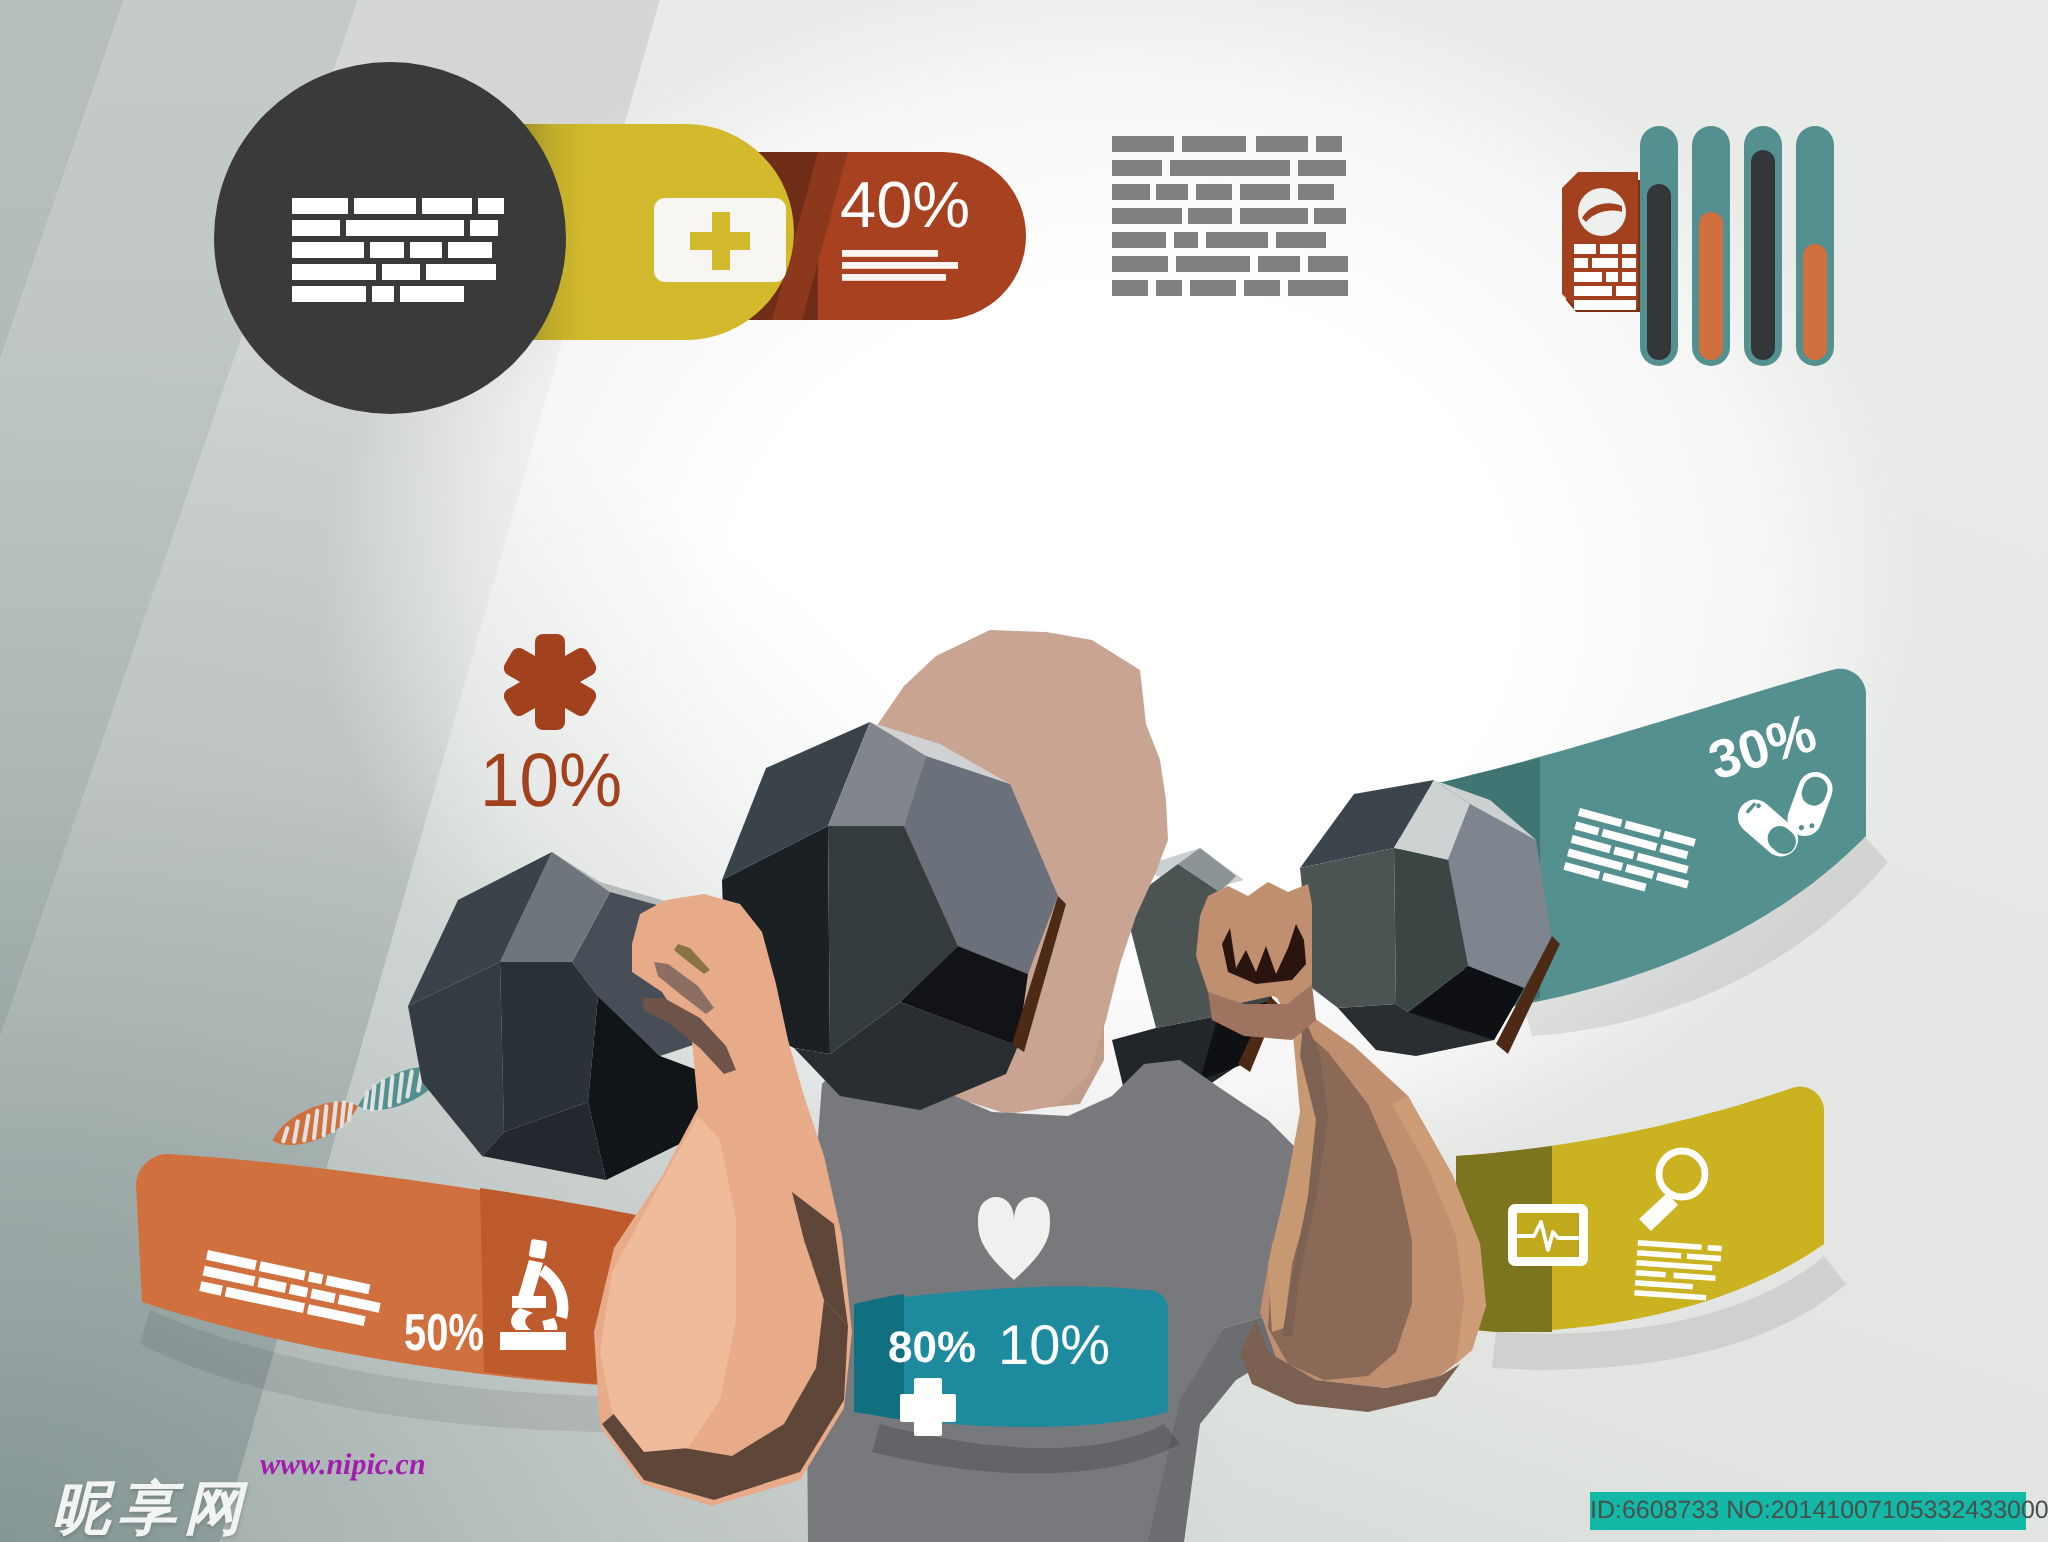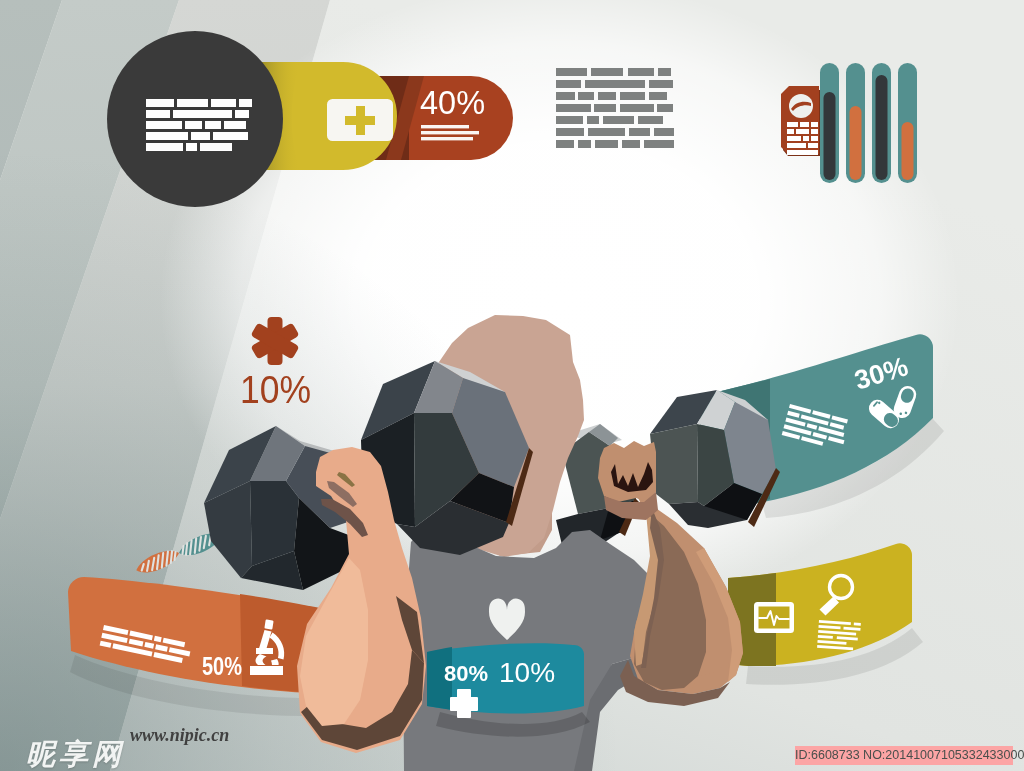--- a/index.html
+++ b/index.html
@@ -4,23 +4,23 @@
 <title>Fitness Infographic</title>
 <style>
   html,body{margin:0;padding:0;background:#ffffff;}
   #stage{position:relative;width:1024px;height:771px;overflow:hidden;
          font-family:"Liberation Sans",sans-serif;}
   #art{display:block;position:absolute;left:0;top:0;}
   .wm-brand{position:absolute;left:26px;top:735px;font-family:"Liberation Sans",sans-serif;
     font-size:29px;font-weight:bold;font-style:italic;color:#f2f4f3;letter-spacing:4px;
     text-shadow:0 1px 2px rgba(0,0,0,.18);}
   .wm-url{position:absolute;left:130px;top:725px;font-family:"Liberation Serif",serif;
-    font-size:18px;font-style:italic;font-weight:bold;color:#404040;letter-spacing:0px;}
+    font-size:15px;font-style:italic;font-weight:bold;color:#a21caf;letter-spacing:0px;}
   .wm-id{position:absolute;left:795px;top:746px;width:218px;height:19px;
-    background:#fca5a5;color:#4a4f4c;font-family:"Liberation Sans",sans-serif;font-size:12.5px;
+    background:#14b8a6;color:#4a4f4c;font-family:"Liberation Sans",sans-serif;font-size:12.5px;
     line-height:19px;text-align:right;white-space:nowrap;}
 </style>
 </head>
 <body>
 
 <div id="stage">
 <svg id="art" width="1024" height="771" viewBox="0 0 1024 771" xmlns="http://www.w3.org/2000/svg">
   <defs>
     <linearGradient id="bgBase" x1="0" y1="0" x2="0.75" y2="1">
       <stop offset="0" stop-color="#eceeec"></stop>

